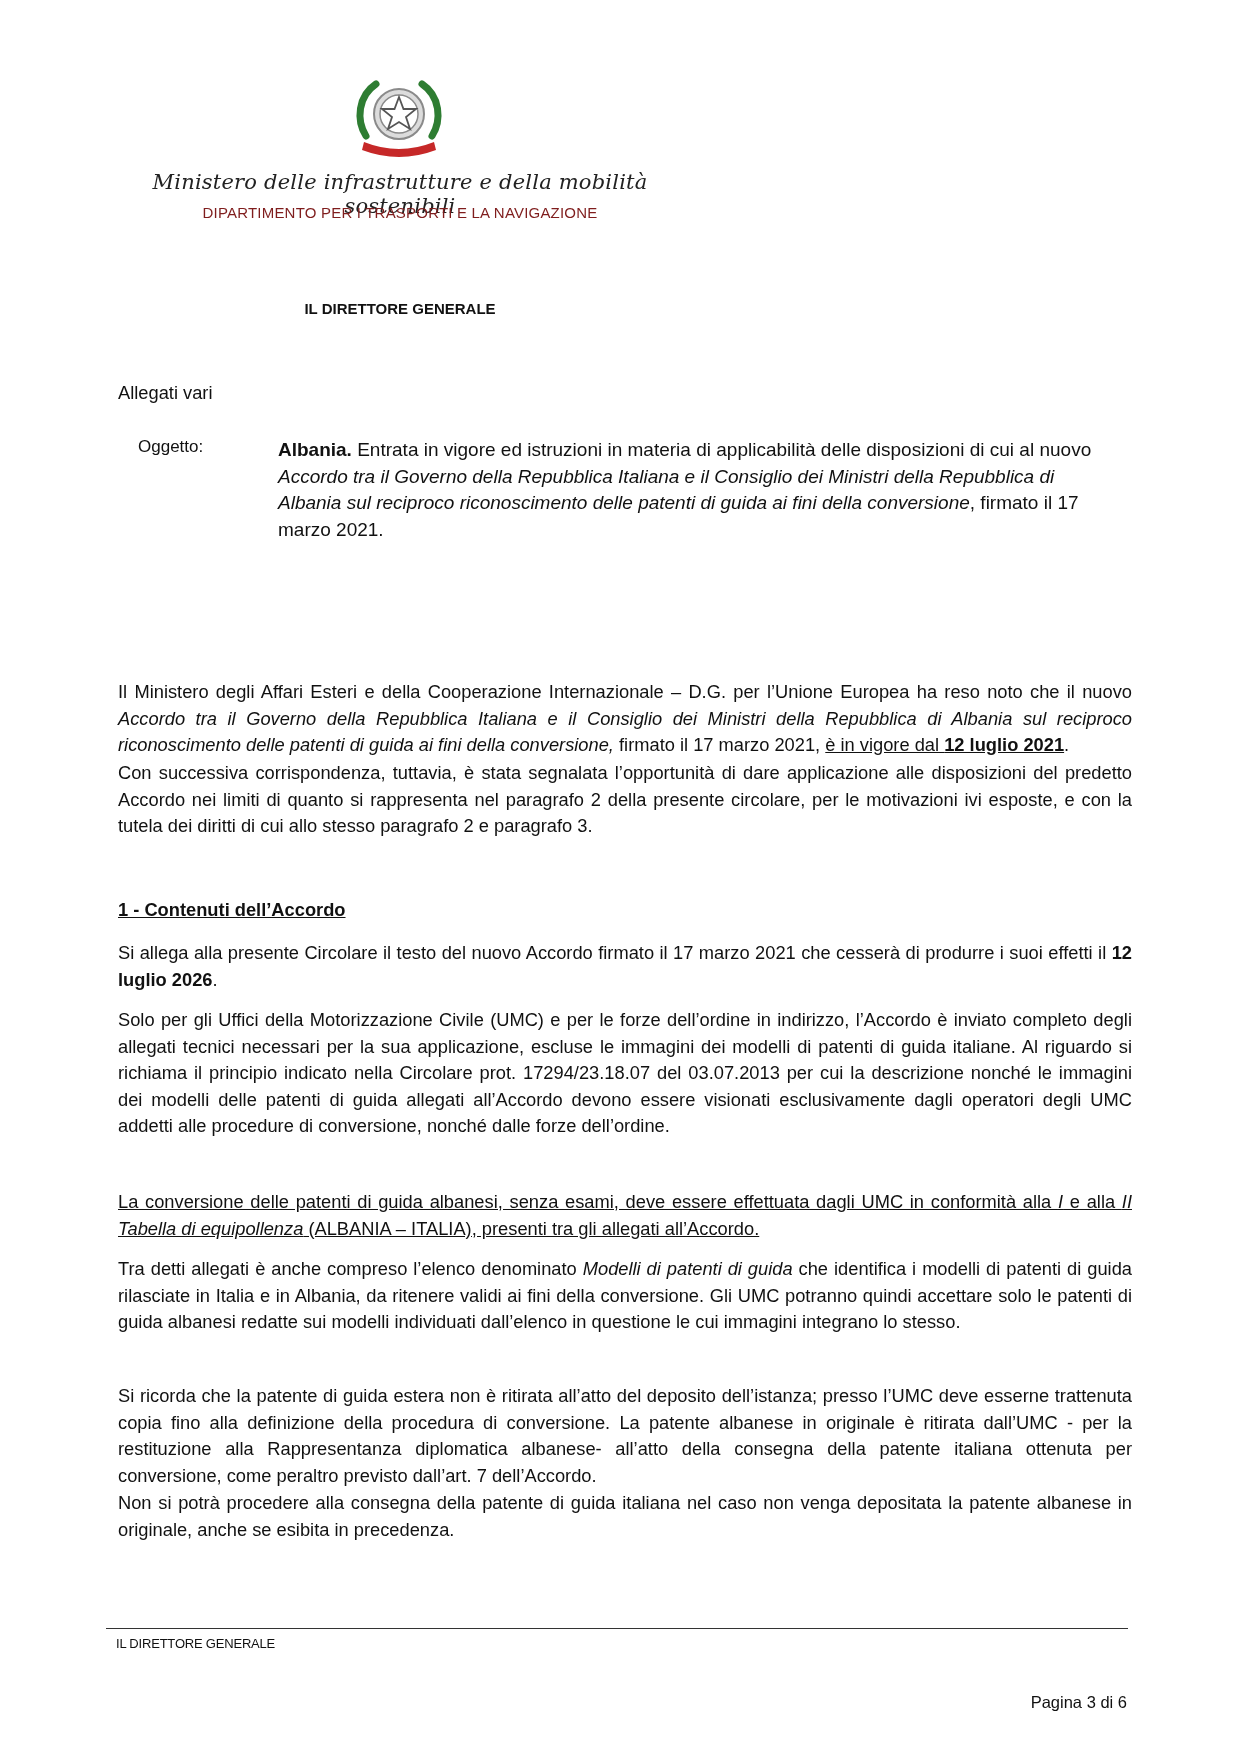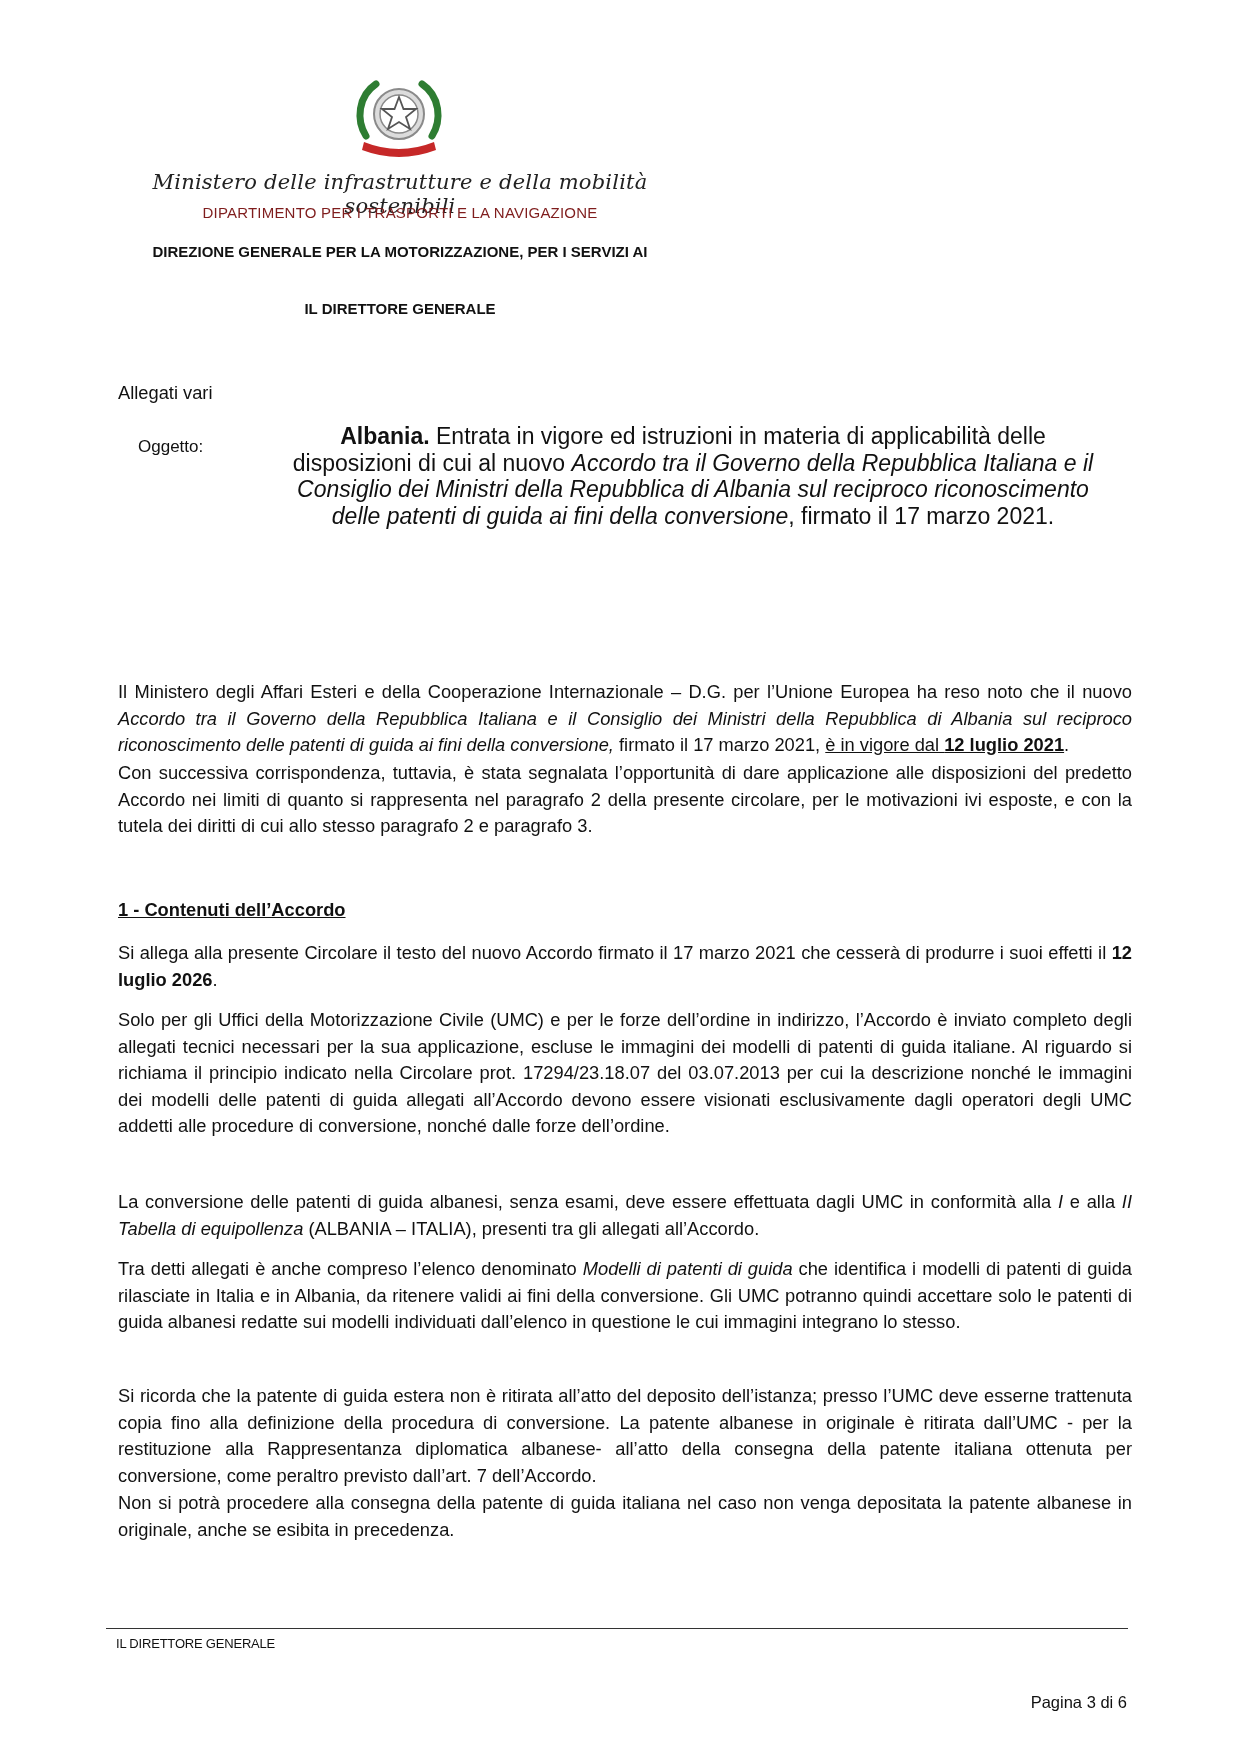--- a/index.html
+++ b/index.html
@@ -12,29 +12,29 @@
   .ministry { top: 170px; font-family: "DejaVu Serif", serif; font-style: italic;
               font-size: 21px; color: #222; letter-spacing: 0.2px; }
   .dept { top: 204px; font-size: 15px; color: #7f1d1d; letter-spacing: 0.2px; }
   .direzione { top: 241px; font-size: 15px; font-weight: bold; line-height: 22px; }
   .direttore { top: 300px; font-size: 15px; font-weight: bold; }
 
   .body-text { position: absolute; left: 118px; width: 1014px; font-size: 18.3px;
                line-height: 26.5px; text-align: justify; }
   .allegati { position: absolute; left: 118px; top: 382px; font-size: 18.3px; }
   .oggetto-label { position: absolute; left: 118px; top: 437px; font-size: 17px; margin-left: 20px; }
-  .oggetto-text { position: absolute; left: 278px; top: 423px; width: 830px;
-                  font-size: 23px; line-height: 26.5px; text-align: center; }
+  .oggetto-text { position: absolute; left: 278px; top: 437px; width: 830px;
+                  font-size: 19px; line-height: 26.5px; }
   .p1 { top: 633px; margin-top: 46px; }
   .p2 { top: 760px; }
   .section-title { position: absolute; left: 118px; top: 899px; font-size: 18.3px;
                    font-weight: bold; text-decoration: underline; }
   .p3 { top: 940px; }
   .p4 { top: 1007px; }
-  .p5 { top: 1189px; }
+  .p5 { top: 1189px; text-decoration: underline; }
   .p6 { top: 1256px; }
   .p7 { top: 1383px; }
   .p8 { top: 1490px; }
 
   .footer-rule { position: absolute; left: 106px; top: 1628px; width: 1022px;
                  height: 0; border-top: 1.5px solid #333; }
   .footer-left { position: absolute; left: 116px; top: 1636px; font-size: 13px;
                  letter-spacing: -0.2px; }
   .footer-right { position: absolute; right: 113px; top: 1693px; font-size: 16.5px; }
 
@@ -56,21 +56,20 @@
     <circle cx="47" cy="38" r="19" fill="#ffffff" stroke="#8a8a8a" stroke-width="1.5"></circle>
 
     <polygon points="47,21 51.5,33 64,33 54,41 58,53 47,46 36,53 40,41 30,33 42.5,33" fill="#ffffff" stroke="#555" stroke-width="1.8"></polygon>
 
     <path d="M12 66 Q47 80 82 66 L84 74 Q47 88 10 74 Z" fill="#c62828"></path>
   </svg>
 
   <div class="header ministry">Ministero delle infrastrutture e della mobilità sostenibili</div>
   <div class="header dept">DIPARTIMENTO PER I TRASPORTI E LA NAVIGAZIONE</div>
   <div class="header direzione">
-    <div>DIREZIONE GENERALE PER LA MOTORIZZAZIONE, PER I SERVIZI AI</div>
   </div>
   <div class="header direttore">IL DIRETTORE GENERALE</div>
 
   <div class="allegati">Allegati vari</div>
 
   <div class="oggetto-label">Oggetto:</div>
   <div class="oggetto-text"><b>Albania.</b><span> Entrata in vigore ed istruzioni in materia di applicabilità delle disposizioni di cui al nuovo </span><i>Accordo tra il Governo della Repubblica Italiana e il Consiglio dei Ministri della Repubblica di Albania sul reciproco riconoscimento delle patenti di guida ai fini della conversione</i><span>, firmato il 17 marzo 2021.</span></div>
 
   <div class="body-text p1"><span>Il Ministero degli Affari Esteri e della Cooperazione Internazionale – D.G. per l’Unione Europea ha reso noto che il nuovo </span><i>Accordo tra il Governo della Repubblica Italiana e il Consiglio dei Ministri della Repubblica di Albania sul reciproco riconoscimento delle patenti di guida ai fini della conversione,</i><span> firmato il 17 marzo 2021, </span><u><span>è in vigore dal </span><b>12 luglio 2021</b></u><span>.</span></div>
 

